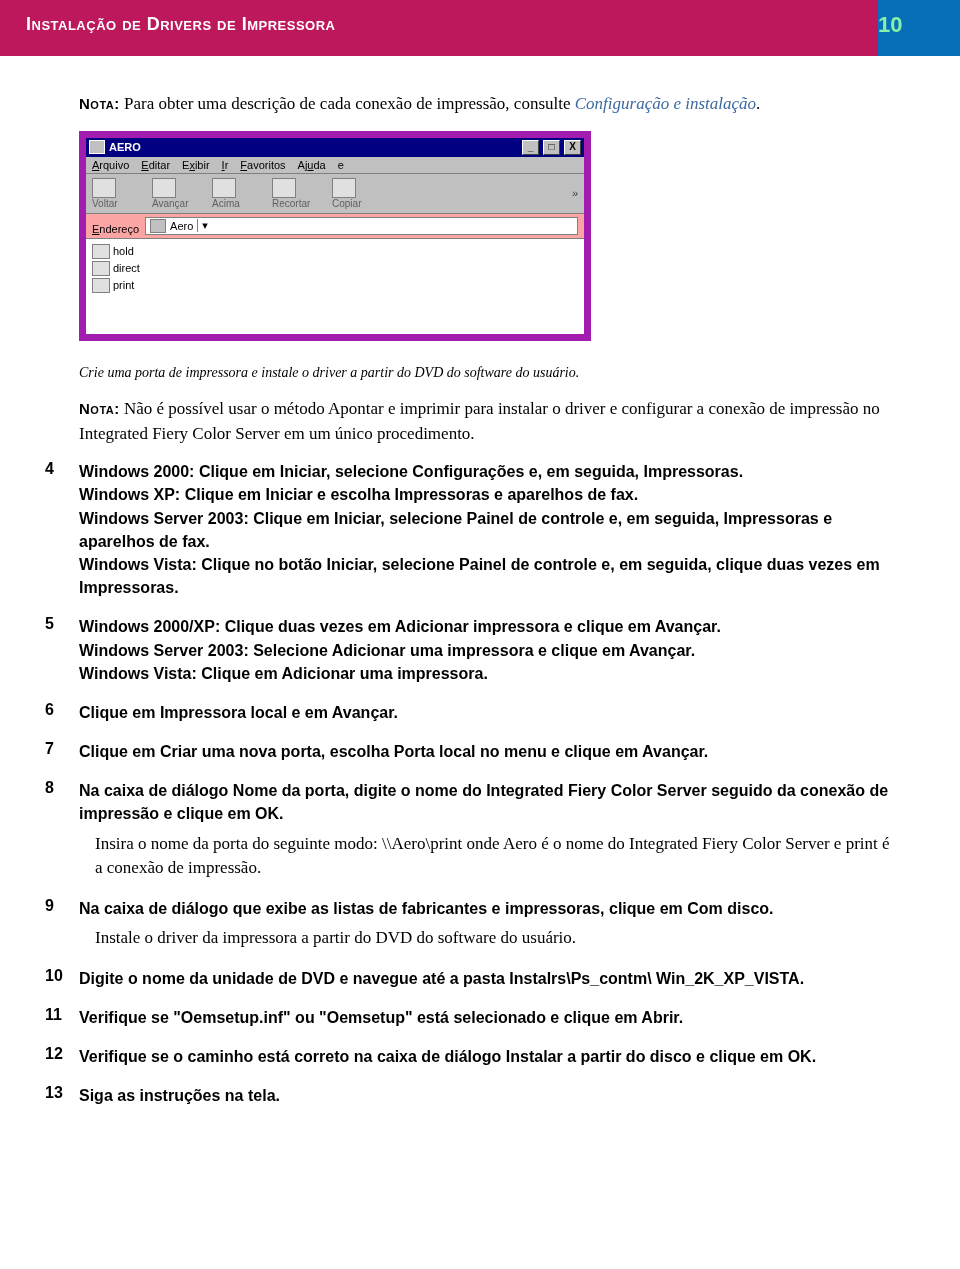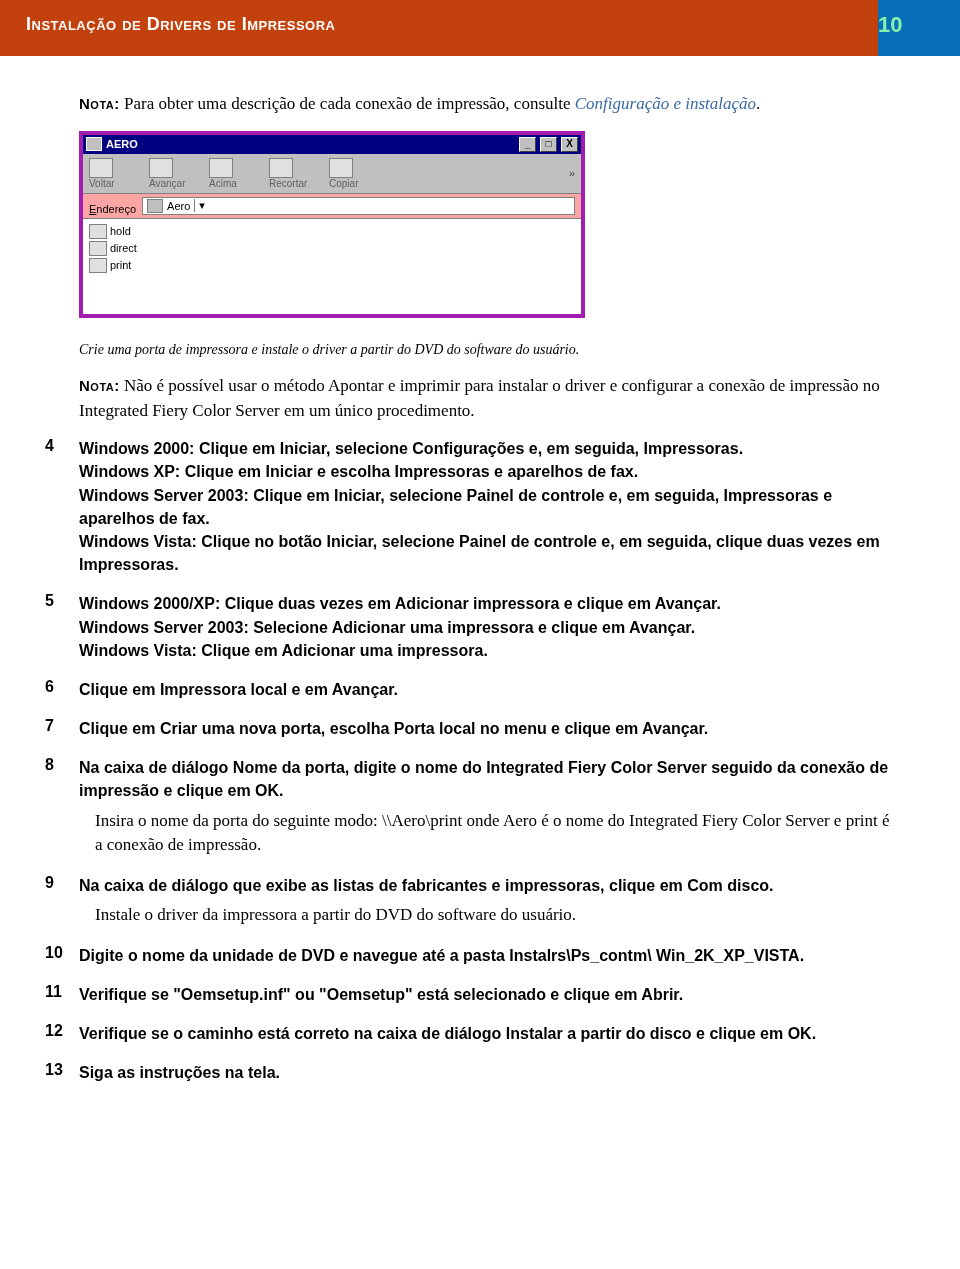--- a/index.html
+++ b/index.html
@@ -7,21 +7,21 @@
     padding: 0;
     font-family: Georgia, 'Times New Roman', serif;
     background: #fff;
     width: 960px;
   }
   .header-bar {
     display: flex;
     height: 56px;
   }
   .header-left {
-    background: #c2410c;
+    background: #be185d;
     color: #fff;
     font-family: Arial, Helvetica, sans-serif;
     font-weight: bold;
     font-size: 18px;
     letter-spacing: 0.5px;
     padding: 14px 0 16px 26px;
     flex: 1;
     font-variant: small-caps;
   }
   .header-right {
@@ -48,21 +48,21 @@
     letter-spacing: 0.5px;
     font-variant: small-caps;
     font-size: 15px;
   }
   .italic-ref {
     font-style: italic;
     color: #3b6aa0;
   }
   
   .win98 {
-    border: 4px solid #a21caf;
+    border: 7px solid #a21caf;
     width: 498px;
     margin: 6px 0 22px 0;
     font-family: Tahoma, Arial, sans-serif;
     font-size: 11px;
     background: #c0c0c0;
   }
   .win98 .titlebar {
     background: #000080;
     color: #fff;
     display: flex;
@@ -148,20 +148,29 @@
 
   <div class="win98">
     <div class="titlebar">
       <span class="title-icon"></span>
       <span>AERO</span>
       <span class="spacer"></span>
       <span class="btn">_</span>
       <span class="btn">□</span>
       <span class="btn">X</span>
     </div>
+    <div class="menubar">
+      <span><u>A</u>rquivo</span>
+      <span><u>E</u>ditar</span>
+      <span>E<u>x</u>ibir</span>
+      <span><u>I</u>r</span>
+      <span><u>F</u>avoritos</span>
+      <span>Aj<u>u</u>da</span>
+      <span class="logo">e</span>
+    </div>
     <div class="toolbar">
       <div class="tb-item">
           <div class="tb-icon"></div>
           <span>Voltar</span>
         </div>
       <div class="tb-item">
           <div class="tb-icon"></div>
           <span>Avançar</span>
         </div>
       <div class="tb-item">

